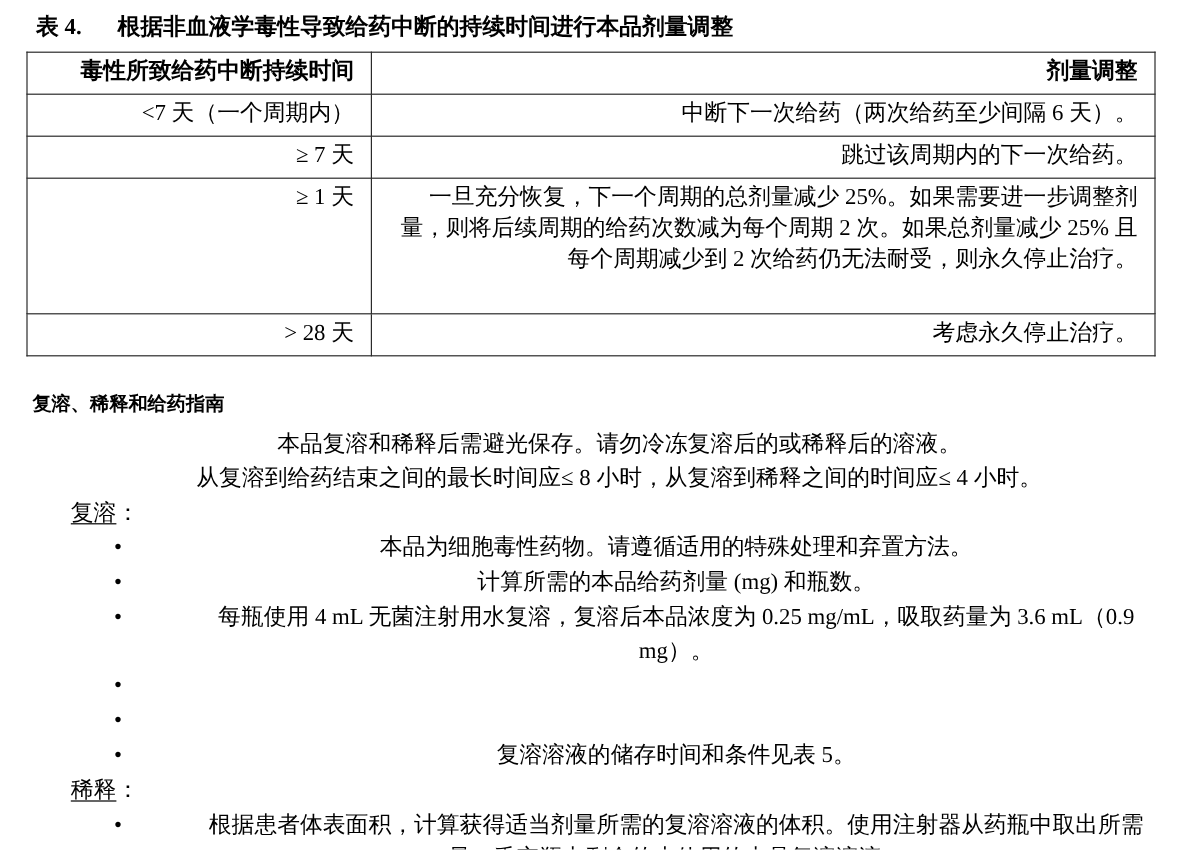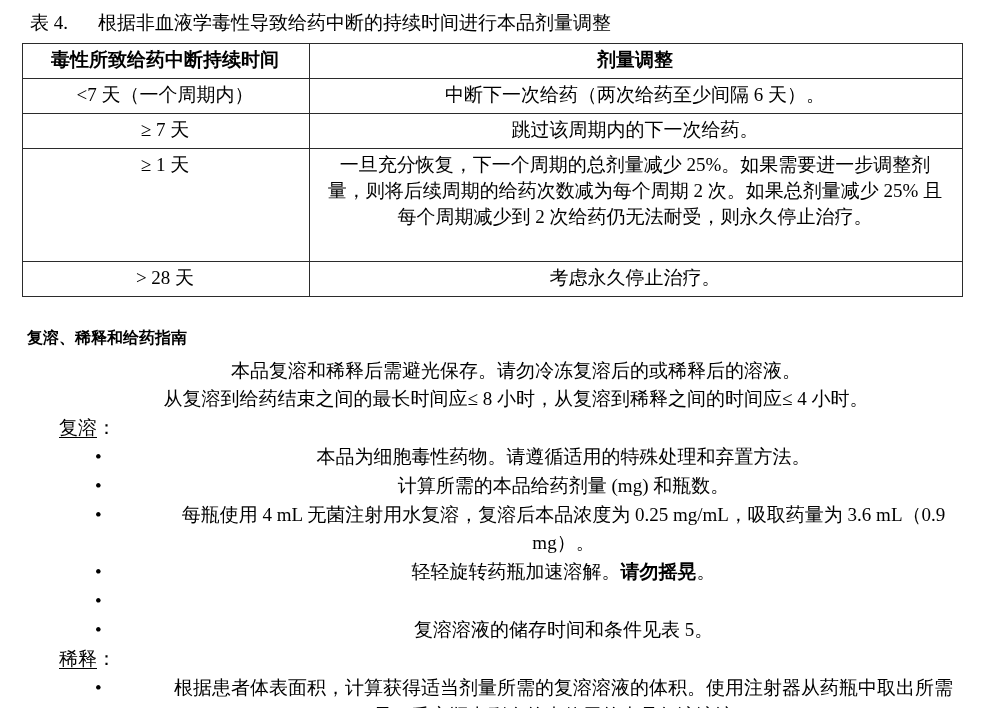--- a/index.html
+++ b/index.html
@@ -14,36 +14,36 @@
     font-size: 19px;
   }
   .page {
     box-sizing: border-box;
     width: 988px;
     height: 708px;
     padding: 8px 24px 0 22px;
   }
   .caption {
     margin: 2px 0 7px 8px;
-    font-weight: normal;
+    font-weight: bold;
     font-size: 19px;
     line-height: 26px;
   }
   .cap-label { margin-right: 30px; }
 
   table.t4 {
     border-collapse: collapse;
     width: 941px;
     table-layout: fixed;
   }
   .t4 th, .t4 td {
     border: 1.6px solid #2b2b2b;
     padding: 3px 14px 5px 12px;
     vertical-align: top;
-    text-align: center;
+    text-align: right;
     line-height: 26px;
     font-size: 19px;
     font-weight: normal;
     word-break: break-word;
   }
   .t4 th { font-weight: bold; }
   .col-duration { width: 287px; }
   .t4 tr.tall td { height: 104px; }
 
   .sec-heading {
@@ -139,21 +139,20 @@
     <li>
       <span class="dot">•</span>
       <span class="btxt">计算所需的本品给药剂量 (mg) 和瓶数。</span>
     </li>
     <li>
       <span class="dot">•</span>
       <span class="btxt">每瓶使用 4 mL 无菌注射用水复溶，复溶后本品浓度为 0.25 mg/mL，吸取药量为 3.6 mL（0.9 mg）。</span>
     </li>
     <li>
       <span class="dot">•</span>
-      <span class="btxt"><span>轻轻旋转药瓶加速溶解。</span><b>请勿摇晃</b><span>。</span></span>
     </li>
     <li>
       <span class="dot">•</span>
     </li>
     <li>
       <span class="dot">•</span>
       <span class="btxt">复溶溶液的储存时间和条件见表 5。</span>
     </li>
   </ul>
 

